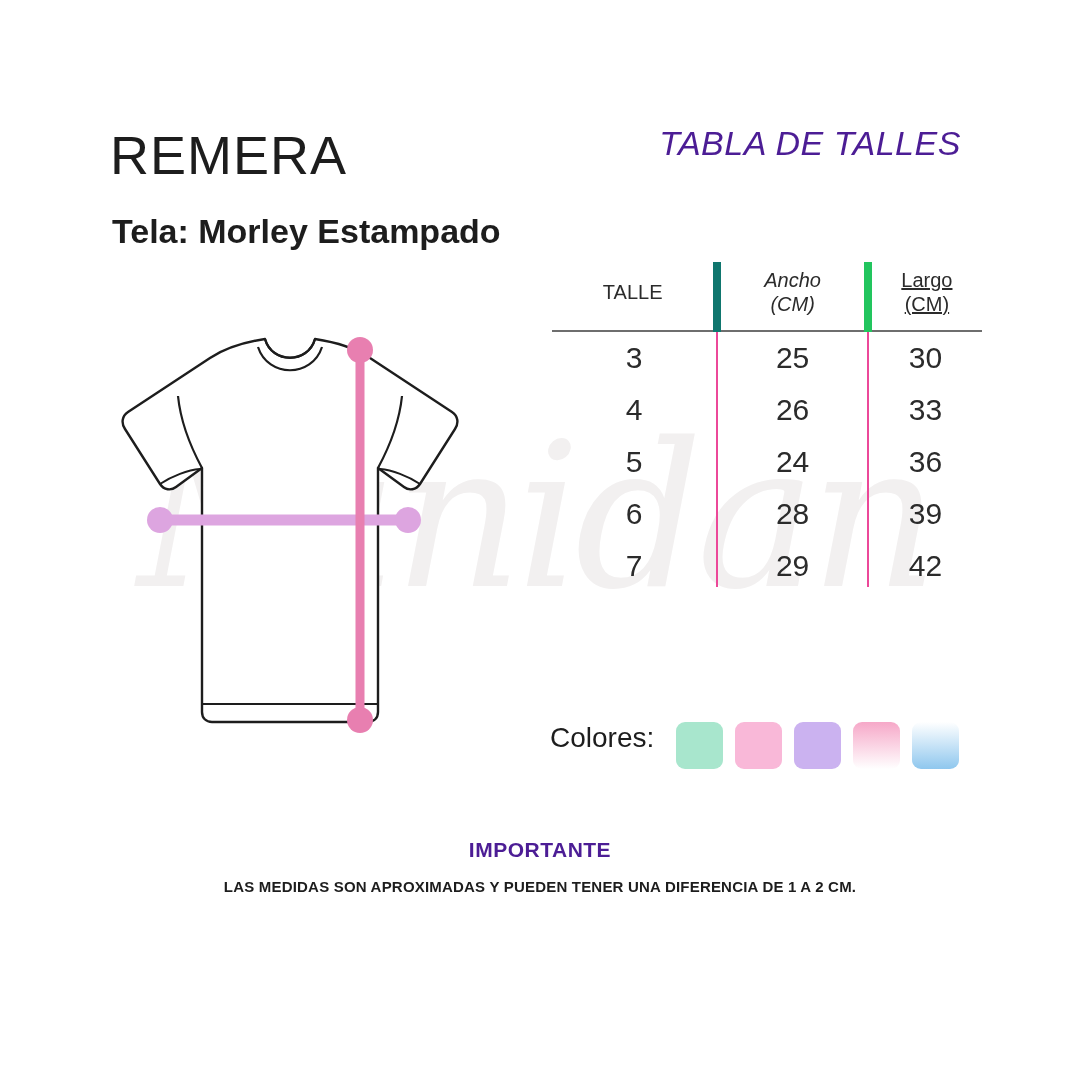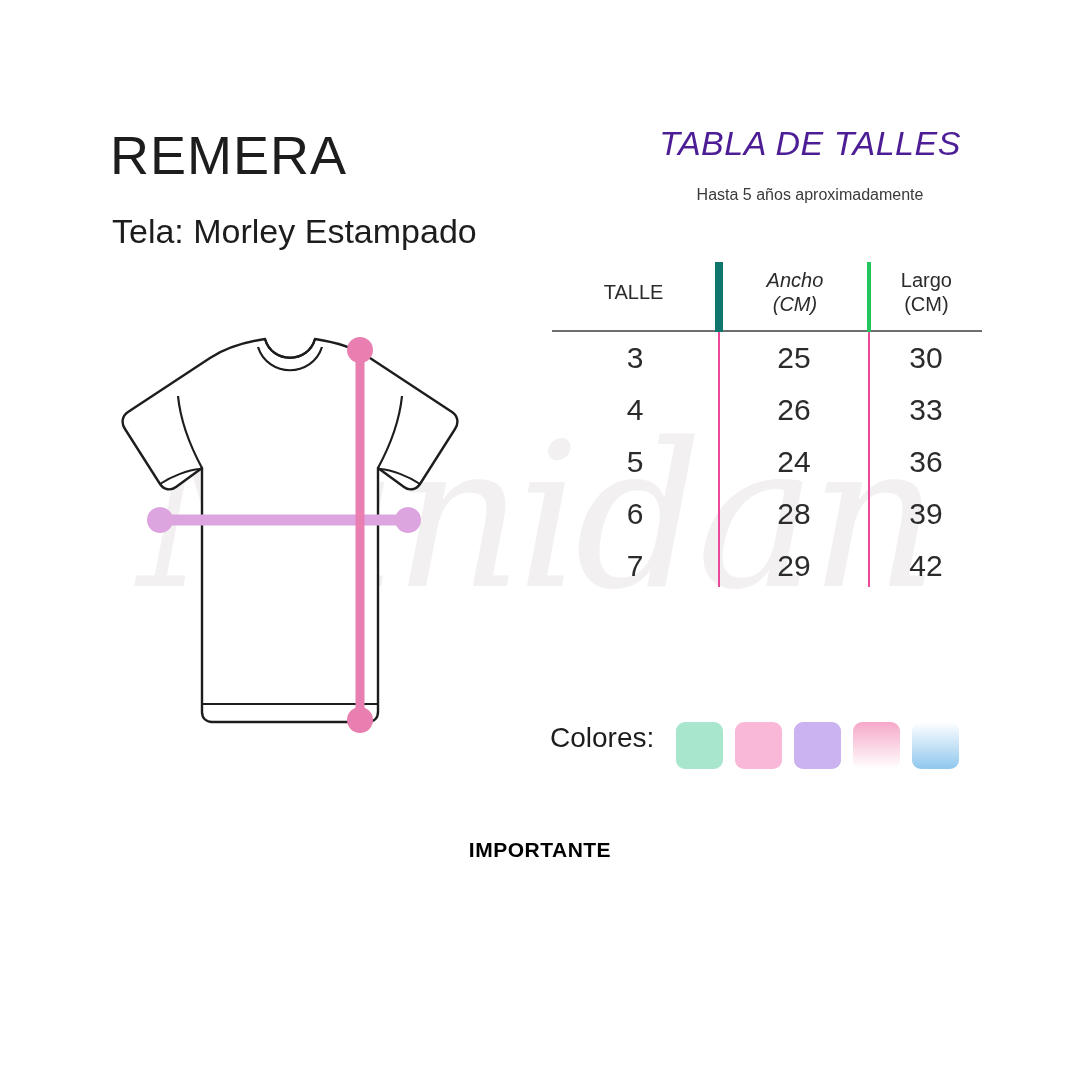--- a/index.html
+++ b/index.html
@@ -55,21 +55,21 @@
     font-size: 54px;
     font-weight: 400;
     letter-spacing: 1px;
     color: #1d1d1d;
   }
   .subtitle-fabric {
     position: absolute;
     left: 112px;
     top: 212px;
     font-size: 34px;
-    font-weight: 400;
+    font-weight: 700;
     color: #1d1d1d;
   }
 
   .shirt-wrap {
     position: absolute;
     left: 60px;
     top: 320px;
     width: 460px;
     height: 450px;
   }
@@ -125,21 +125,21 @@
   }
   .size-table th {
     font-size: 20px;
     line-height: 1.2;
     padding: 6px 0 14px 0;
     vertical-align: middle;
     border-bottom: 2px solid #6e6e6e;
   }
   .size-table th.col-talle { width: 168px; }
   .size-table th.col-ancho { width: 148px; border-left: 8px solid #0f766e; font-style: italic; }
-  .size-table th.col-largo { width: 114px; border-left: 4px solid #22c55e; }
+  .size-table th.col-largo { width: 114px; border-left: 8px solid #22c55e; text-decoration: underline; }
   .size-table td {
     font-size: 30px;
     padding: 9px 0;
   }
   .size-table td.c2, .size-table td.c3 { border-left: 2px solid #ec4899; }
   .size-table tbody tr:last-child td.c2,
   .size-table tbody tr:last-child td.c3 { border-bottom: 0; }
   .size-table tbody tr:last-child td { padding-bottom: 4px; }
   .hdr-line2 { display: block; }
 
@@ -169,21 +169,21 @@
     left: 0;
     top: 838px;
     width: 1080px;
     text-align: center;
     z-index: 2;
   }
   .footer-title {
     font-size: 21px;
     font-weight: bold;
     letter-spacing: 0.5px;
-    color: #000000;
+    color: #4c1d95;
     margin-bottom: 16px;
   }
   .footer-line1 {
     font-size: 15px;
     font-weight: bold;
     letter-spacing: 0.2px;
     color: #1d1d1d;
     margin-bottom: 36px;
   }
   .footer-para {
@@ -253,21 +253,20 @@
           <line x1="300" y1="30" x2="300" y2="400" stroke="#e87fb0" stroke-width="9" stroke-linecap="round"></line>
           <circle cx="300" cy="30" r="13" fill="#e87fb0"></circle>
           <circle cx="300" cy="400" r="13" fill="#e87fb0"></circle>
         </g>
       </svg>
     </div>
   </div>
 
   <div class="right-col">
     <div class="title-table">TABLA DE TALLES</div>
-    <div class="table-note">Hasta 5 años aproximadamente</div>
 
     <div class="size-table">
       <table>
         <thead>
           <tr>
             <th class="col-talle">
               <span>TALLE</span>
             </th>
             <th class="col-ancho">
               <span>Ancho</span>
@@ -316,15 +315,16 @@
         <div class="swatch" style="background:#f9b8d8;"></div>
         <div class="swatch" style="background:#cbb2f0;"></div>
         <div class="swatch" style="background:linear-gradient(180deg,#f6a8c8 0%, #ffffff 100%);"></div>
         <div class="swatch" style="background:linear-gradient(180deg,#ffffff 0%, #8fc7ee 100%);"></div>
       </div>
     </div>
   </div>
 
   <div class="footer">
     <div class="footer-title">IMPORTANTE</div>
+    <div class="footer-line1">LAS MEDIDAS SON APROXIMADAS Y PUEDEN TENER UNA DIFERENCIA DE 1 A 2 CM.</div>
   </div>
 
 </div>
 
 </body></html>

